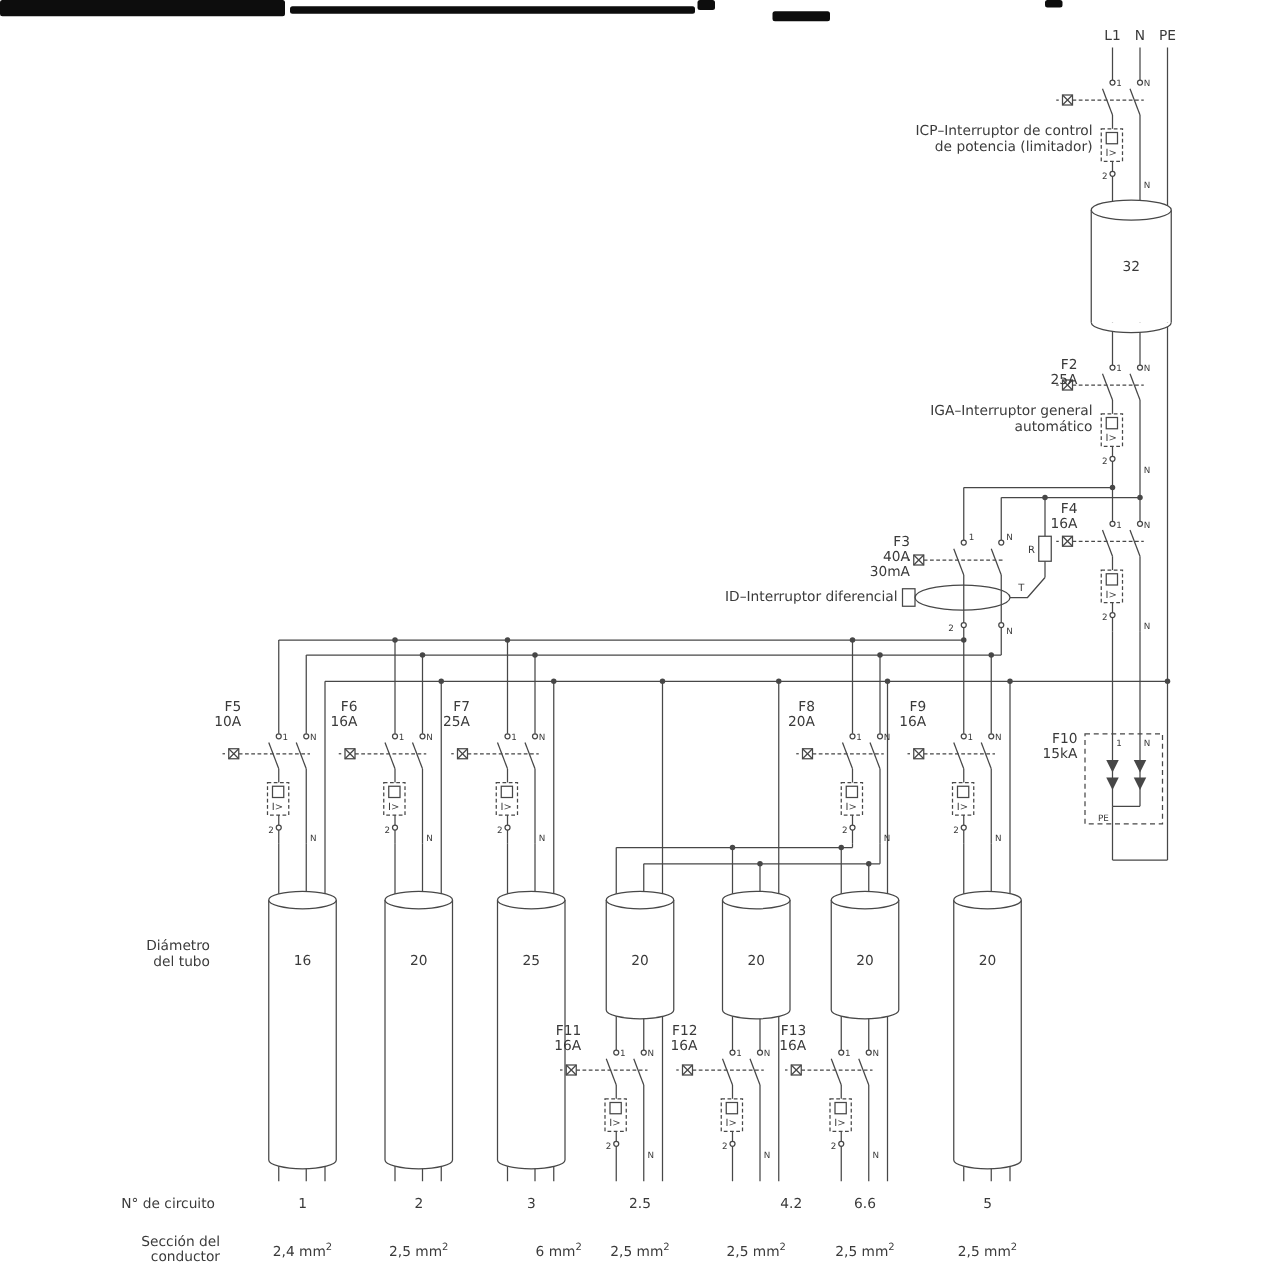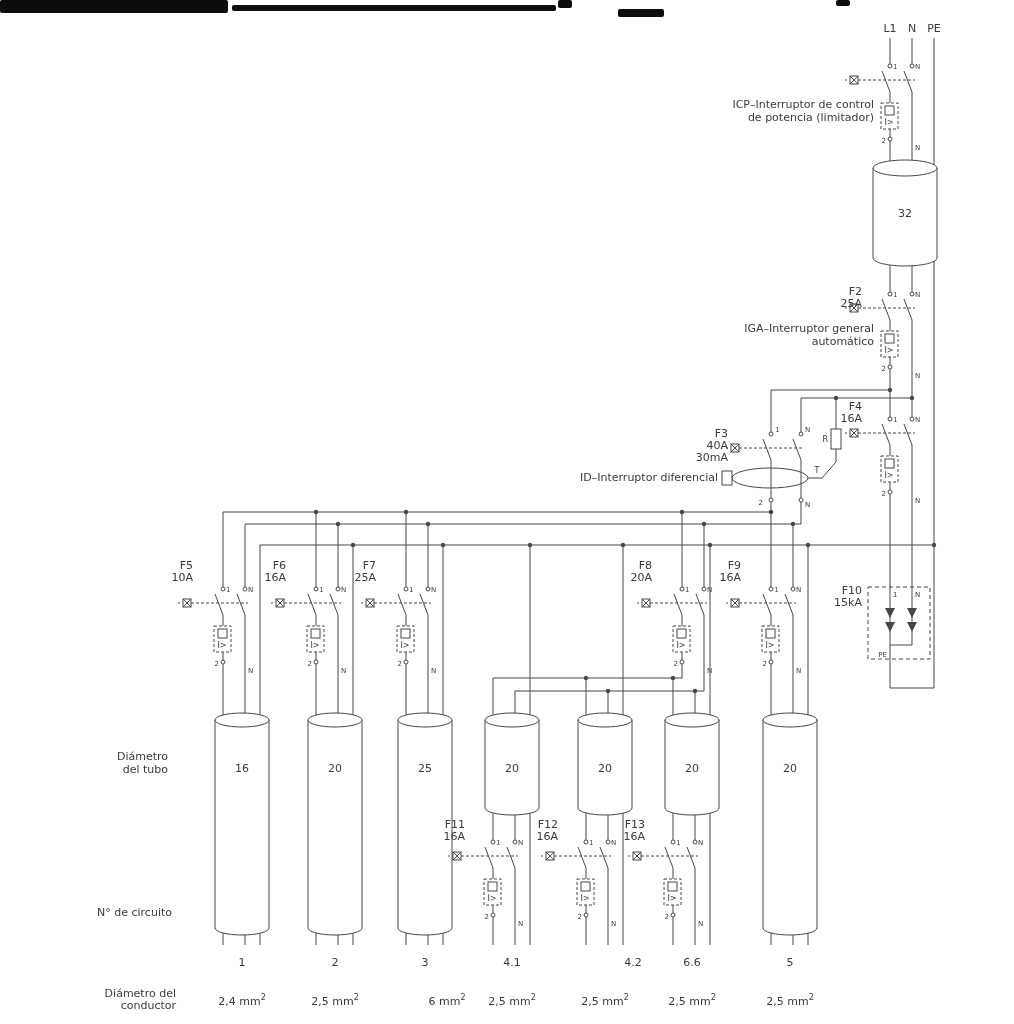--- a/index.html
+++ b/index.html
@@ -391,30 +391,30 @@
     <text class="lbl" text-anchor="middle" x="242" y="772">16</text>
     <text class="lbl" text-anchor="middle" x="335" y="772">20</text>
     <text class="lbl" text-anchor="middle" x="425" y="772">25</text>
     <text class="lbl" text-anchor="middle" x="512" y="772">20</text>
     <text class="lbl" text-anchor="middle" x="605" y="772">20</text>
     <text class="lbl" text-anchor="middle" x="692" y="772">20</text>
     <text class="lbl" text-anchor="middle" x="790" y="772">20</text>
   </g>
 </svg>
 
-<div class="ov rgt" style="left:58px;top:907px;width:114px">N° de circuito</div>
+<div class="ov rgt" style="left:58px;top:957px;width:114px">N° de circuito</div>
 <div class="ov ctr" style="left:212px;top:957px;width:60px">1</div>
 <div class="ov ctr" style="left:305px;top:957px;width:60px">2</div>
 <div class="ov ctr" style="left:395px;top:957px;width:60px">3</div>
-<div class="ov ctr" style="left:482px;top:957px;width:60px">4.1</div>
+<div class="ov ctr" style="left:482px;top:957px;width:60px">2.5</div>
 <div class="ov ctr" style="left:603px;top:957px;width:60px">4.2</div>
 <div class="ov ctr" style="left:662px;top:957px;width:60px">6.6</div>
 <div class="ov ctr" style="left:760px;top:957px;width:60px">5</div>
 
-<div class="ov rgt" style="left:58px;top:988px;width:118px">Diámetro del</div>
+<div class="ov rgt" style="left:58px;top:988px;width:118px">Sección del</div>
 <div class="ov rgt" style="left:58px;top:1000px;width:118px">conductor</div>
 <div class="ov ctr" style="left:200px;top:992px;width:84px"><span>2,4 mm</span><sup>2</sup></div>
 <div class="ov ctr" style="left:293px;top:992px;width:84px"><span>2,5 mm</span><sup>2</sup></div>
 <div class="ov ctr" style="left:405px;top:992px;width:84px"><span>6 mm</span><sup>2</sup></div>
 <div class="ov ctr" style="left:470px;top:992px;width:84px"><span>2,5 mm</span><sup>2</sup></div>
 <div class="ov ctr" style="left:563px;top:992px;width:84px"><span>2,5 mm</span><sup>2</sup></div>
 <div class="ov ctr" style="left:650px;top:992px;width:84px"><span>2,5 mm</span><sup>2</sup></div>
 <div class="ov ctr" style="left:748px;top:992px;width:84px"><span>2,5 mm</span><sup>2</sup></div>
 
 </body></html>

